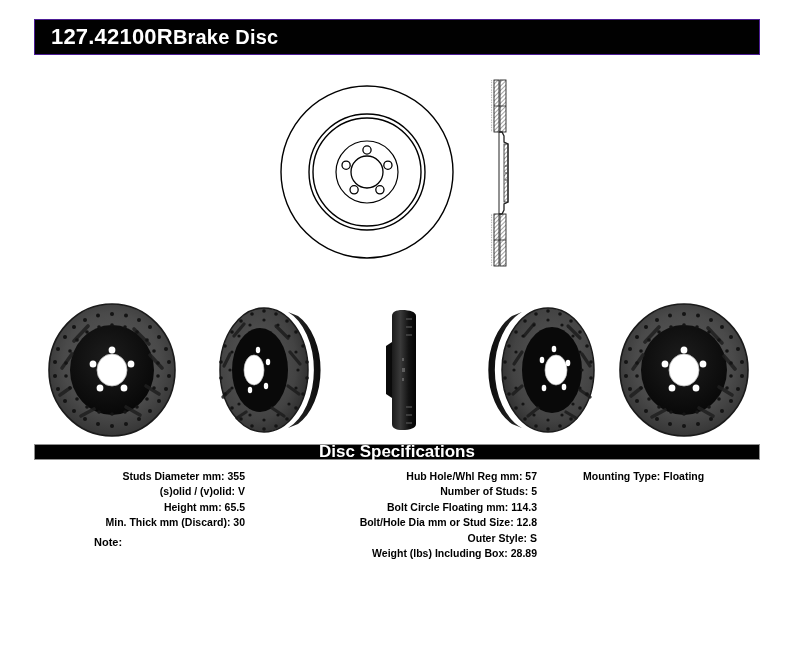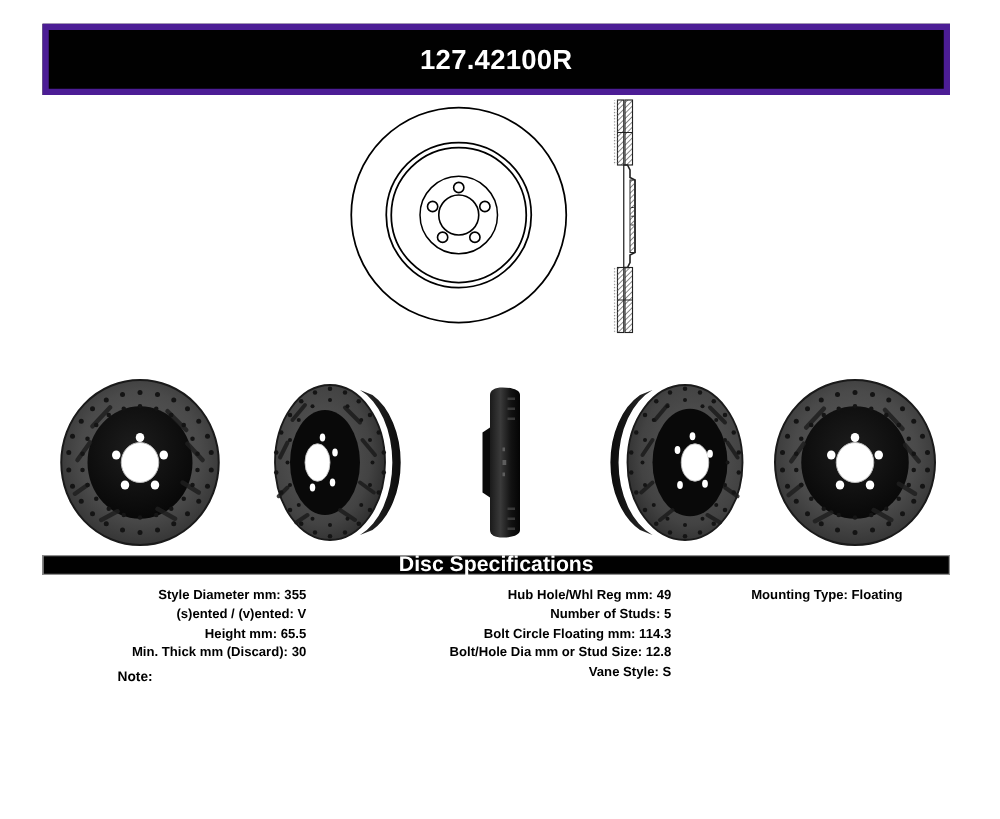--- a/index.html
+++ b/index.html
@@ -15,27 +15,27 @@
     color: #000000;
     overflow: hidden;
   }
 
   
   .header-bar {
     position: absolute;
     left: 34px;
     top: 19px;
     width: 726px;
-    height: 57px;
+    height: 36px;
     background: #010101;
-    border: 5px solid #4c1d95;
+    border: 1px solid #4c1d95;
     box-sizing: border-box;
     display: flex;
     align-items: center;
-    justify-content: center;
+    justify-content: flex-start;
     padding: 0 16px;
   }
   .part-number {
     color: #ffffff;
     font-size: 22px;
     font-weight: bold;
     letter-spacing: 0.2px;
   }
   .product-category {
     color: #ffffff;
@@ -110,21 +110,21 @@
   .spec-col-mid   { width: 292px; padding-right: 4px; }
   .spec-col-right { width: 219px; padding-left: 22px; }
 
   .spec-row {
     font-size: 10.5px;
     font-weight: bold;
     line-height: 15.4px;
     white-space: nowrap;
     text-align: right;
   }
-  .spec-col-right .spec-row { text-align: center; }
+  .spec-col-right .spec-row { text-align: left; margin-left: 20px; }
   .spec-row .spec-value { font-weight: bold; }
 
   
   .note-area {
     position: absolute;
     left: 34px;
     top: 536px;
     width: 726px;
     height: 24px;
     display: flex;
@@ -138,20 +138,21 @@
   .note-value {
     font-size: 11px;
     margin-left: 6px;
   }
 </style>
 </head>
 <body>
 
 <div class="header-bar">
   <span class="part-number">127.42100R</span>
+  <span class="product-category">Brake Disc</span>
 </div>
 
 <div class="linedrawing-area">
 
   <div class="rotor-front-svg">
     <svg width="178" height="200" viewBox="0 0 178 200">
       <g fill="none" stroke="#000000" stroke-width="1.4">
 
         <circle cx="89" cy="100" r="86"></circle>
 
@@ -572,57 +573,61 @@
 <div class="spec-block">
 
   <div class="spec-title-bar">
     <span class="spec-title">Disc Specifications</span>
   </div>
 
   <div class="spec-columns">
 
     <div class="spec-col spec-col-left">
       <div class="spec-row">
-        <span>Style Diameter mm:</span>
+        <span>Studs Diameter mm:</span>
         <span class="spec-value">355</span>
       </div>
       <div class="spec-row">
-        <span>(s)ented / (v)ented:</span>
+        <span>(s)olid / (v)olid:</span>
         <span class="spec-value">V</span>
       </div>
       <div class="spec-row">
         <span>Height mm:</span>
         <span class="spec-value">65.5</span>
       </div>
       <div class="spec-row">
         <span>Min. Thick mm (Discard):</span>
         <span class="spec-value">30</span>
       </div>
     </div>
 
     <div class="spec-col spec-col-mid">
       <div class="spec-row">
         <span>Hub Hole/Whl Reg mm:</span>
-        <span class="spec-value">49</span>
+        <span class="spec-value">57</span>
       </div>
       <div class="spec-row">
         <span>Number of Studs:</span>
         <span class="spec-value">5</span>
       </div>
       <div class="spec-row">
         <span>Bolt Circle Floating mm:</span>
         <span class="spec-value">114.3</span>
       </div>
       <div class="spec-row">
         <span>Bolt/Hole Dia mm or Stud Size:</span>
         <span class="spec-value">12.8</span>
       </div>
       <div class="spec-row">
-        <span>Vane Style:</span>
+        <span>Outer Style:</span>
         <span class="spec-value">S</span>
+      </div>
+      <div class="spec-row">
+        <span>Weight (lbs) Including Box:</span>
+        <span class="spec-value">28.89</span>
       </div>
     </div>
 
     <div class="spec-col spec-col-right">
       <div class="spec-row">
         <span>Mounting Type:</span>
         <span class="spec-value">Floating</span>
       </div>
     </div>
 

